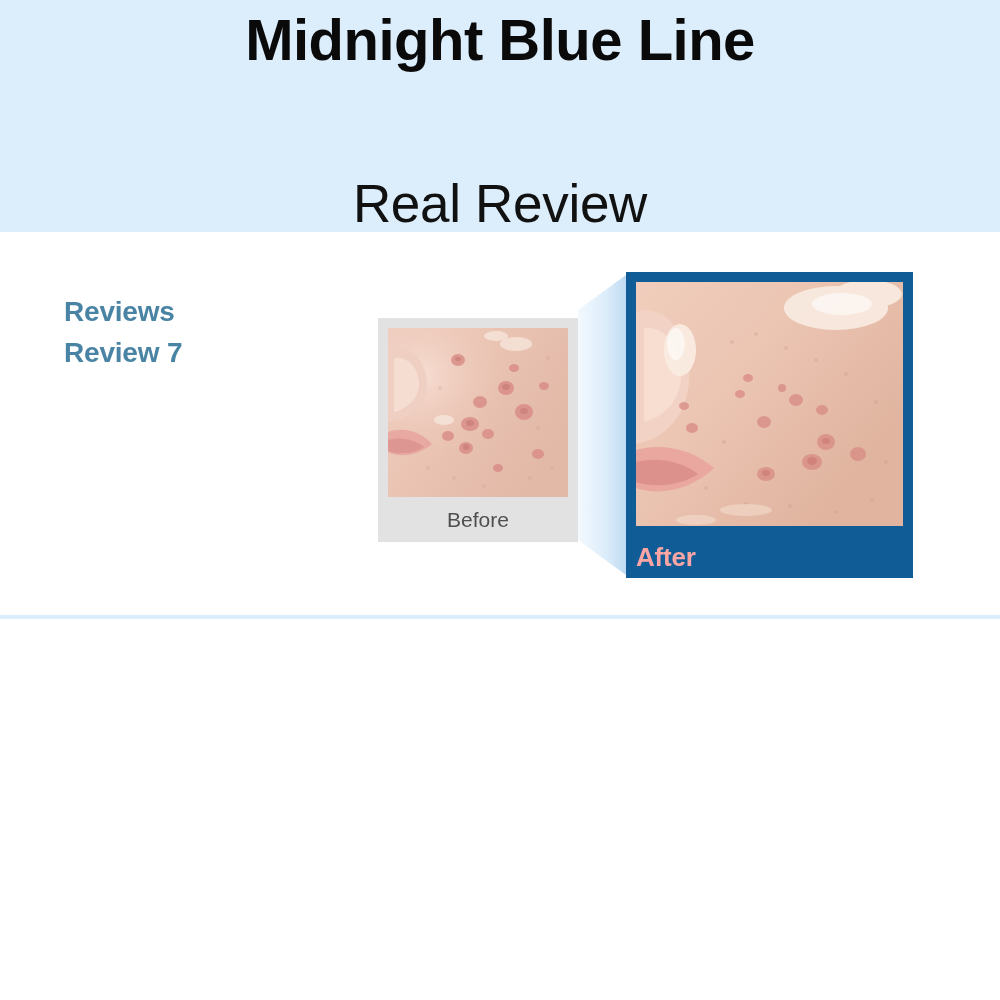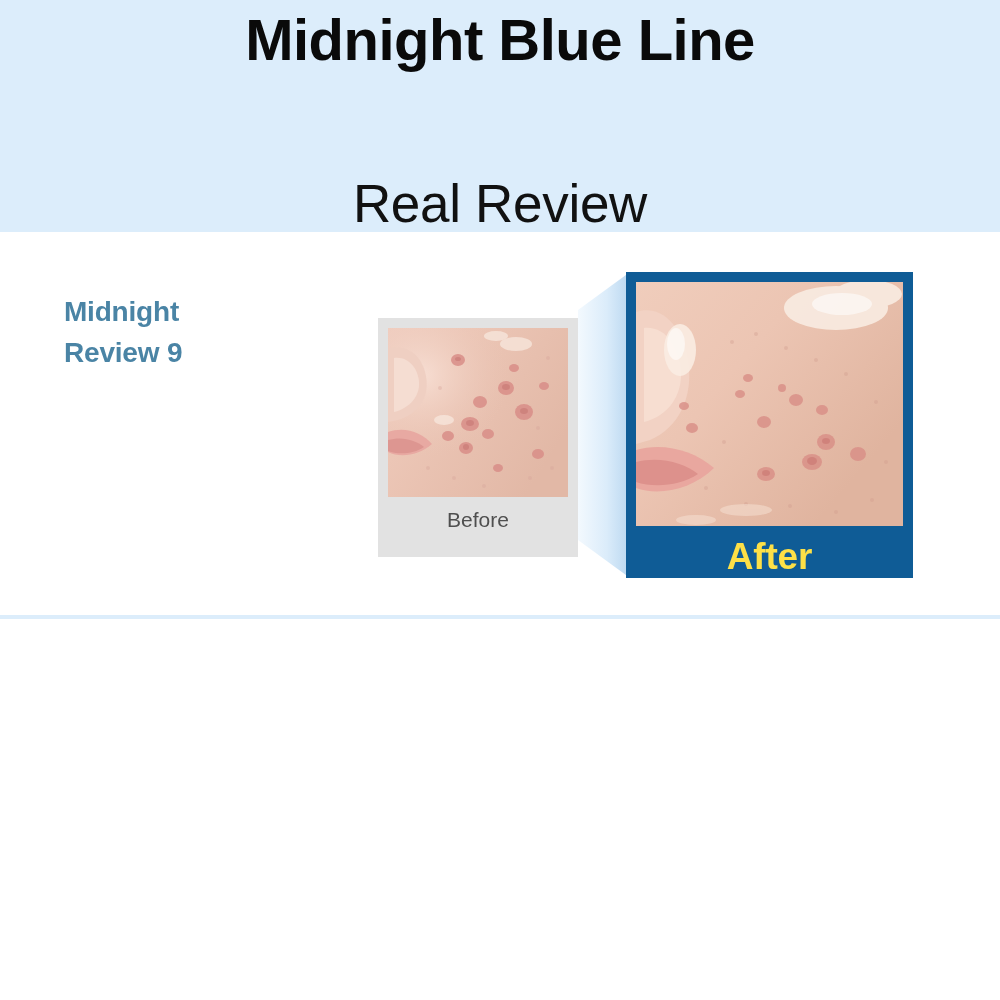--- a/index.html
+++ b/index.html
@@ -71,21 +71,21 @@
     padding: 10px 10px 0 10px;
   }
   .before-photo {
     width: 180px;
     height: 169px;
     display: block;
     position: relative;
     overflow: hidden;
   }
   .before-caption {
-    height: 60px;
+    height: 45px;
     line-height: 45px;
     text-align: center;
     font-size: 21px;
     color: #4f4f4f;
     font-weight: normal;
   }
 
   
   .connector {
     position: absolute;
@@ -103,24 +103,24 @@
   .after-photo {
     width: 100%;
     height: 244px;
     display: block;
     position: relative;
     overflow: hidden;
   }
   .after-caption {
     height: 62px;
     line-height: 62px;
-    text-align: center;
-    font-size: 37px;
+    text-align: left;
+    font-size: 26px;
     font-weight: bold;
-    color: #fde047;
+    color: #fca5a5;
     letter-spacing: -0.2px;
   }
 
   
   .section-divider {
     position: absolute;
     left: 0;
     width: 1000px;
     height: 4px;
     background: #dcedfb;
@@ -137,22 +137,22 @@
 <body>
 
 <div class="header">
   <div class="header-title">Midnight Blue Line</div>
   <div class="header-subtitle">Real Review</div>
 </div>
 
 <div class="review-section" style="top:0;">
 
   <div class="review-label" style="top:60px;">
-    <div>Midnight</div>
-    <div>Review 9</div>
+    <div>Reviews</div>
+    <div>Review 7</div>
   </div>
 
   <div class="connector" style="left:578px; top:40px; width:52px; height:306px;">
     <svg width="52" height="306" viewBox="0 0 52 306" xmlns="http://www.w3.org/2000/svg">
       <defs>
         <linearGradient id="wedge1" x1="0" y1="0" x2="1" y2="0">
           <stop offset="0" stop-color="#f3f9fe"></stop>
           <stop offset="0.55" stop-color="#dbecfa"></stop>
           <stop offset="1" stop-color="#b9d7f0"></stop>
         </linearGradient>

